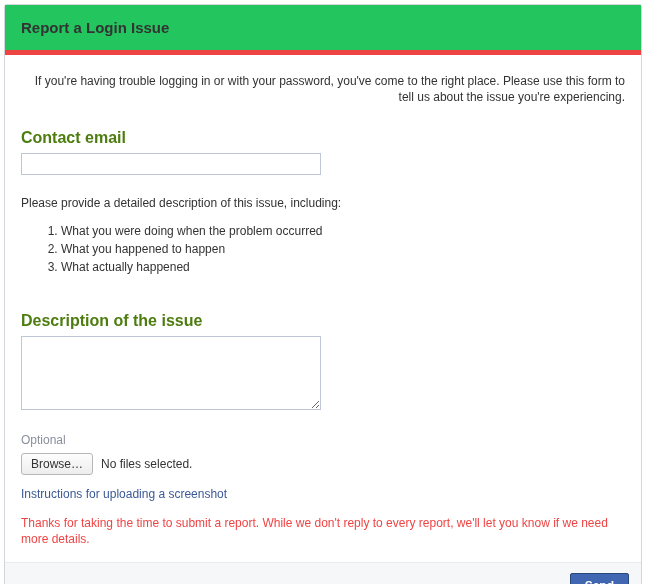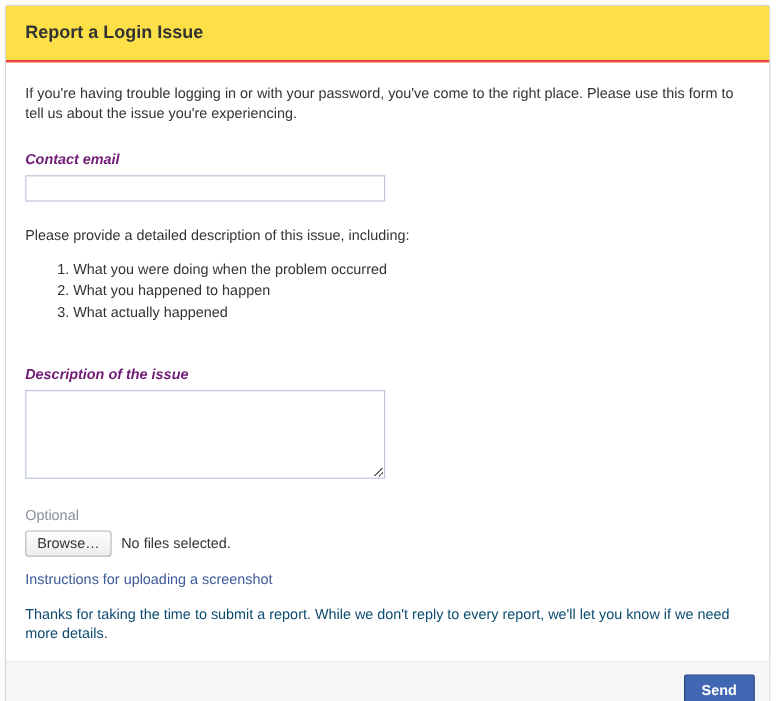--- a/index.html
+++ b/index.html
@@ -14,43 +14,43 @@
       background: #fff;
       padding: 4px;
     }
     .card {
       width: 638px;
       border: 1px solid #d3d6db;
       border-radius: 3px;
       background: #fff;
     }
     .card-header {
-      background: #fde047;
-      border-bottom: 2px solid #ef4444;
+      background: #22c55e;
+      border-bottom: 5px solid #ef4444;
       padding: 14px 16px;
     }
     .card-header h1 {
       font-size: 15px;
       font-weight: bold;
       color: #333;
     }
     .card-body {
       padding: 18px 16px 14px 16px;
     }
     .intro {
       color: #333;
       line-height: 1.35;
       margin-bottom: 24px;
+      text-align: right;
     }
     .field-label {
-      color: #701a75;
+      color: #4d7c0f;
       font-weight: bold;
-      font-size: 12px;
+      font-size: 16px;
       margin-bottom: 6px;
-      font-style: italic;
     }
     .sub-label {
       color: #898f9c;
       font-size: 12px;
       margin-bottom: 6px;
     }
     .text-input {
       width: 300px;
       height: 22px;
       border: 1px solid #bdc7d8;
@@ -100,21 +100,21 @@
       color: #333;
     }
     .link {
       color: #3b5998;
       text-decoration: none;
       cursor: pointer;
       display: inline-block;
       margin-bottom: 14px;
     }
     .thanks {
-      color: #0c4a6e;
+      color: #ef4444;
       line-height: 1.35;
     }
     .card-footer {
       background: #f6f7f8;
       border-top: 1px solid #e9eaed;
       padding: 10px 12px;
       text-align: right;
     }
     .send-button {
       background: #4267b2;

